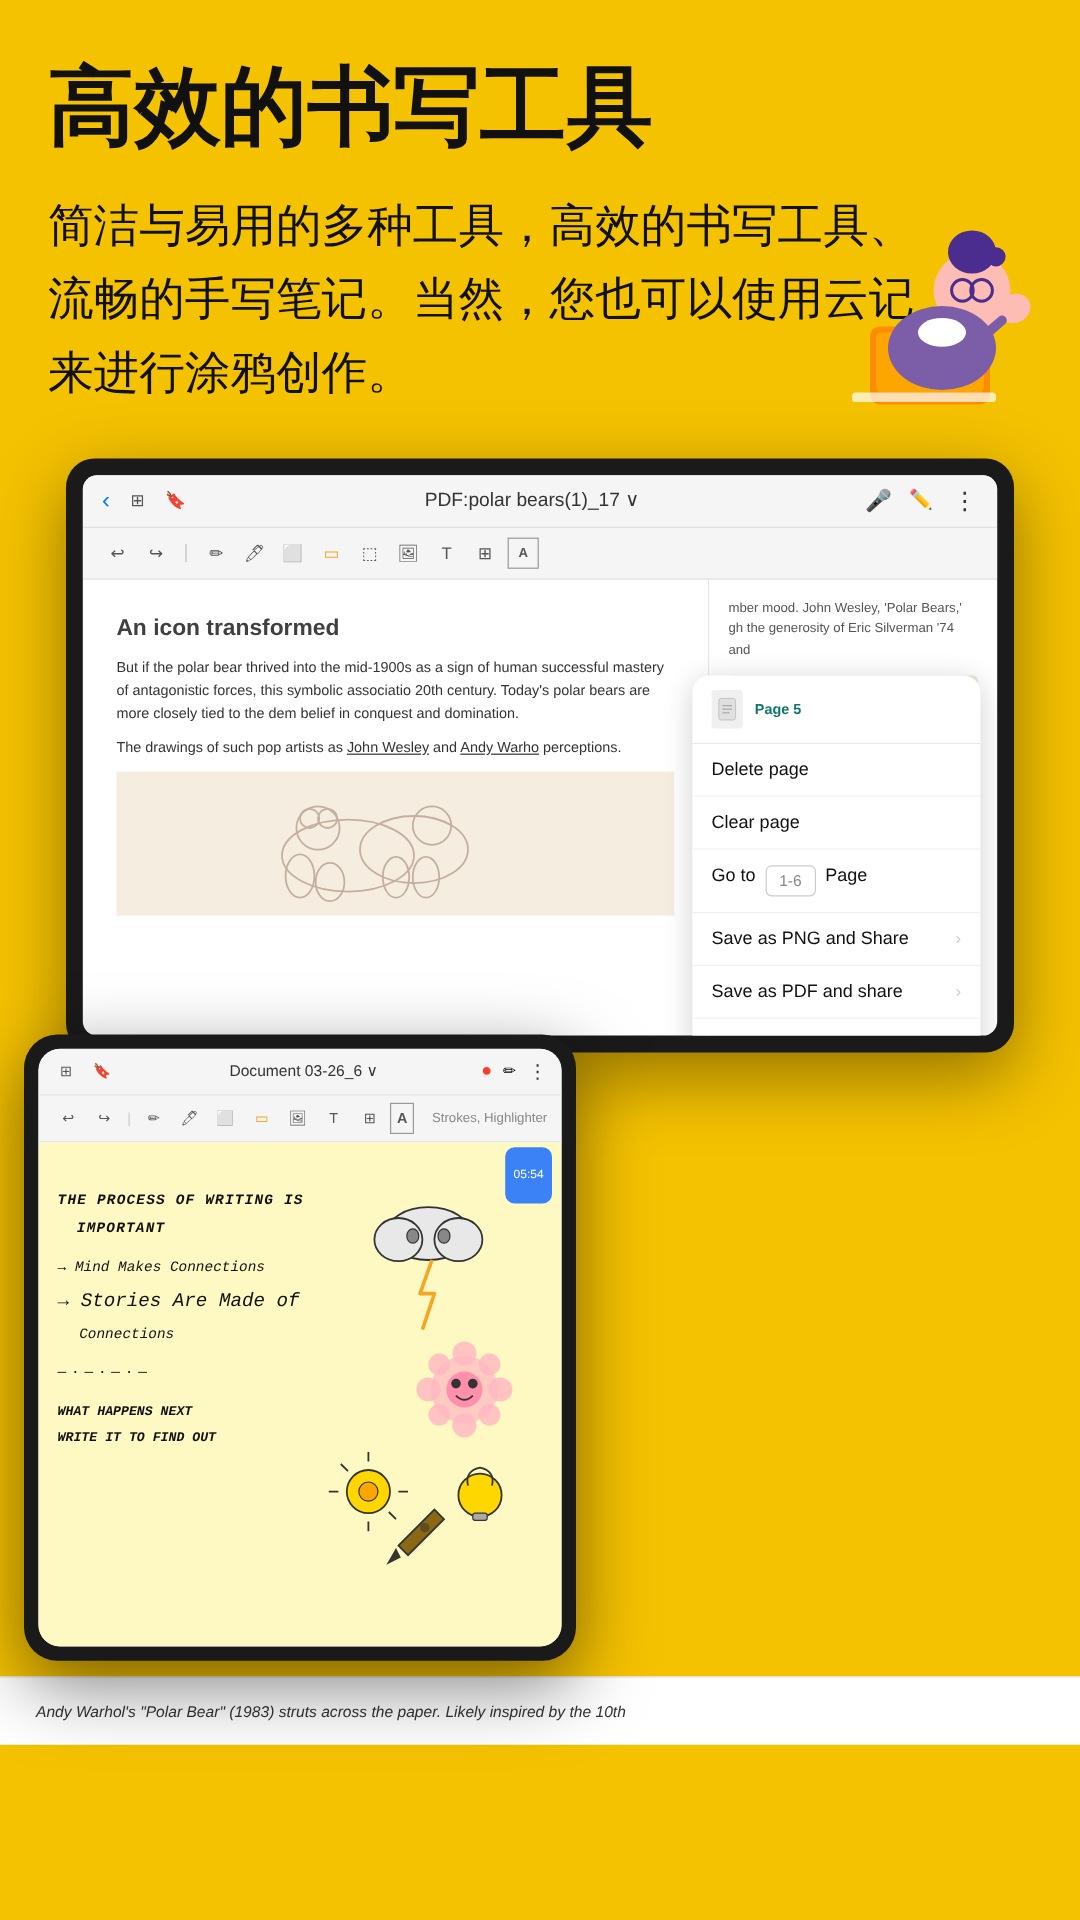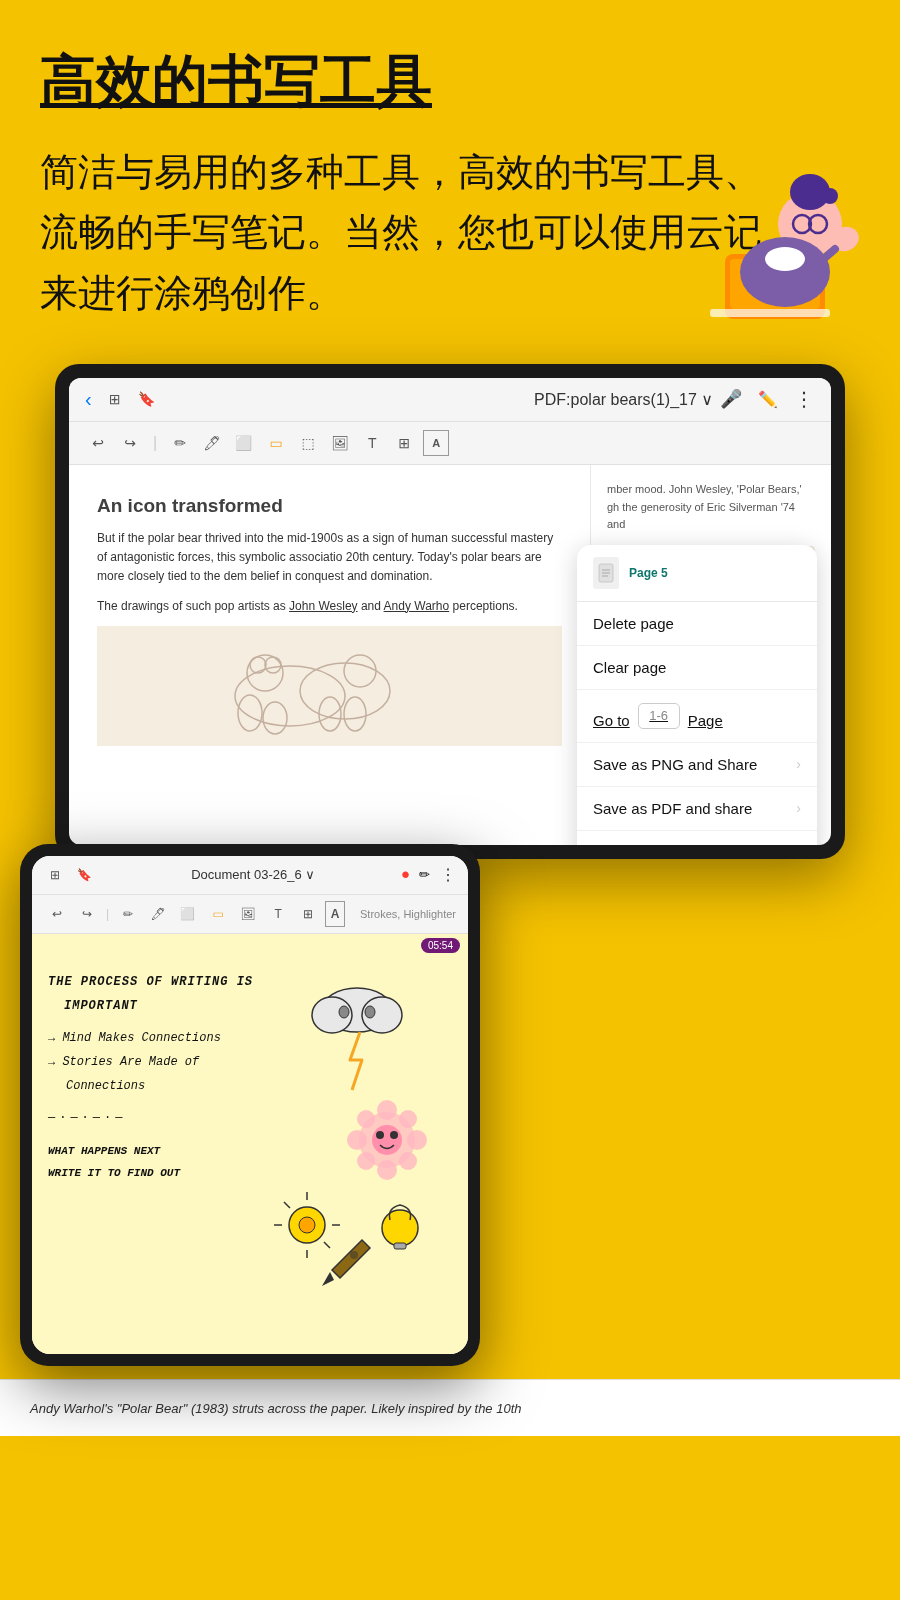--- a/index.html
+++ b/index.html
@@ -10,26 +10,25 @@
       font-family: -apple-system, BlinkMacSystemFont, 'PingFang SC', 'Hiragino Sans GB', sans-serif;
       overflow-x: hidden;
     }
 
     
     .header-section {
       padding: 50px 40px 20px 40px;
       position: relative;
     }
     .main-title {
-      font-size: 56px;
+      font-size: 72px;
       font-weight: 900;
       color: #111;
       line-height: 1.1;
       margin-bottom: 30px;
-      text-decoration: underline;
     }
     .subtitle {
       font-size: 38px;
       font-weight: 500;
       color: #111;
       line-height: 1.6;
       max-width: 750px;
     }
     .character-illustration {
       position: absolute;
@@ -87,21 +86,21 @@
       width: 22px;
       height: 22px;
       display: flex;
       align-items: center;
       justify-content: center;
       color: #555;
       font-size: 14px;
     }
     .toolbar-title {
       flex: 1;
-      text-align: right;
+      text-align: center;
       font-size: 16px;
       color: #333;
       font-weight: 500;
     }
     .toolbar-icons-right {
       display: flex;
       gap: 14px;
       align-items: center;
     }
 
@@ -197,23 +196,22 @@
       color: #111;
     }
     .popup-item:last-child {
       border-bottom: none;
     }
     .popup-item.disabled {
       color: #aaa;
     }
     .popup-goto {
       display: flex;
-      align-items: flex-end;
+      align-items: flex-start;
       gap: 8px;
-      text-decoration: underline;
     }
     .goto-input {
       width: 42px;
       height: 26px;
       border: 1px solid #ccc;
       border-radius: 5px;
       text-align: center;
       font-size: 13px;
       color: #888;
     }
@@ -504,31 +502,31 @@
         <span class="draw-icon" style="font-size:12px;">⬜</span>
         <span class="draw-icon" style="font-size:12px; color:#F5A623;">▭</span>
         <span class="draw-icon" style="font-size:12px;">🖼</span>
         <span class="draw-icon" style="font-size:12px;">T</span>
         <span class="draw-icon" style="font-size:12px;">⊞</span>
         <span class="draw-icon" style="font-size:12px; border:1px solid #999; font-weight:700; width:20px;">A</span>
         <span class="strokes-label">Strokes, Highlighter</span>
       </div>
 
       <div style="position:relative;">
-        <div style="background:#701a75; color:white; font-size:10px; padding:2px 7px; border-radius:8px; position:absolute; right:8px; top:4px; z-index:5;">05:54</div>
+        <div style="background:#3b82f6; color:white; font-size:10px; padding:18px 7px; border-radius:8px; position:absolute; right:8px; top:4px; z-index:5;">05:54</div>
       </div>
 
       <div class="phone-content">
         <div style="position:relative; height:100%;">
 
           <div style="font-family: 'Courier New', monospace; font-size:13px; color:#111; line-height:2; padding-top:20px; position:relative; z-index:2;">
             <div style="font-weight:700; font-style:italic; text-transform:uppercase; letter-spacing:1px; font-size:12px;">The Process of Writing is</div>
             <div style="font-weight:700; font-style:italic; text-transform:uppercase; letter-spacing:1px; font-size:12px; margin-left:16px;">Important</div>
             <div style="margin-top:8px; font-size:12px; font-style:italic;">→ Mind Makes Connections</div>
-            <div style="font-size:12px; font-style:italic;">→ Stories Are Made of</div>
+            <div style="font-size:16px; font-style:italic;">→ Stories Are Made of</div>
             <div style="font-size:12px; font-style:italic; margin-left:18px;">Connections</div>
             <div style="margin-top:8px; font-size:12px; letter-spacing:4px;">—·—·—·—</div>
             <div style="margin-top:10px; font-size:11px; font-style:italic; font-weight:700; text-transform:uppercase;">What Happens Next</div>
             <div style="font-size:11px; font-style:italic; font-weight:700; text-transform:uppercase;">Write it to Find Out</div>
           </div>
 
           <div style="position:absolute; right:0; top:10px; width:180px; height:360px;">
             <svg width="180" height="360" viewBox="0 0 180 360" xmlns="http://www.w3.org/2000/svg">
 
               <ellipse cx="85" cy="50" rx="35" ry="22" fill="#e8e8e8" stroke="#333" stroke-width="1.5"></ellipse>

